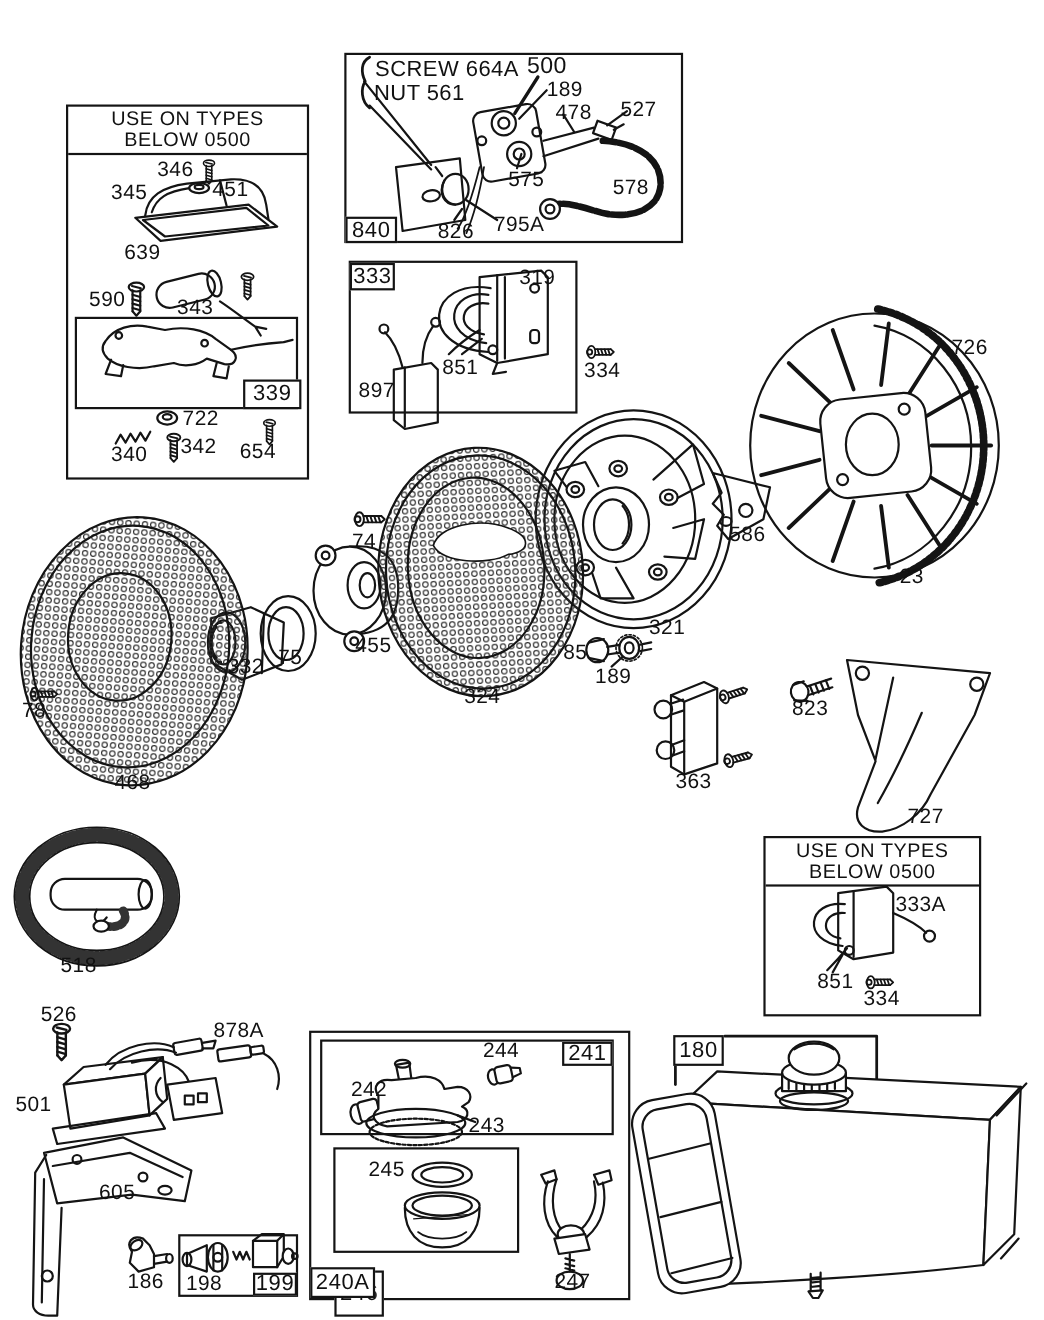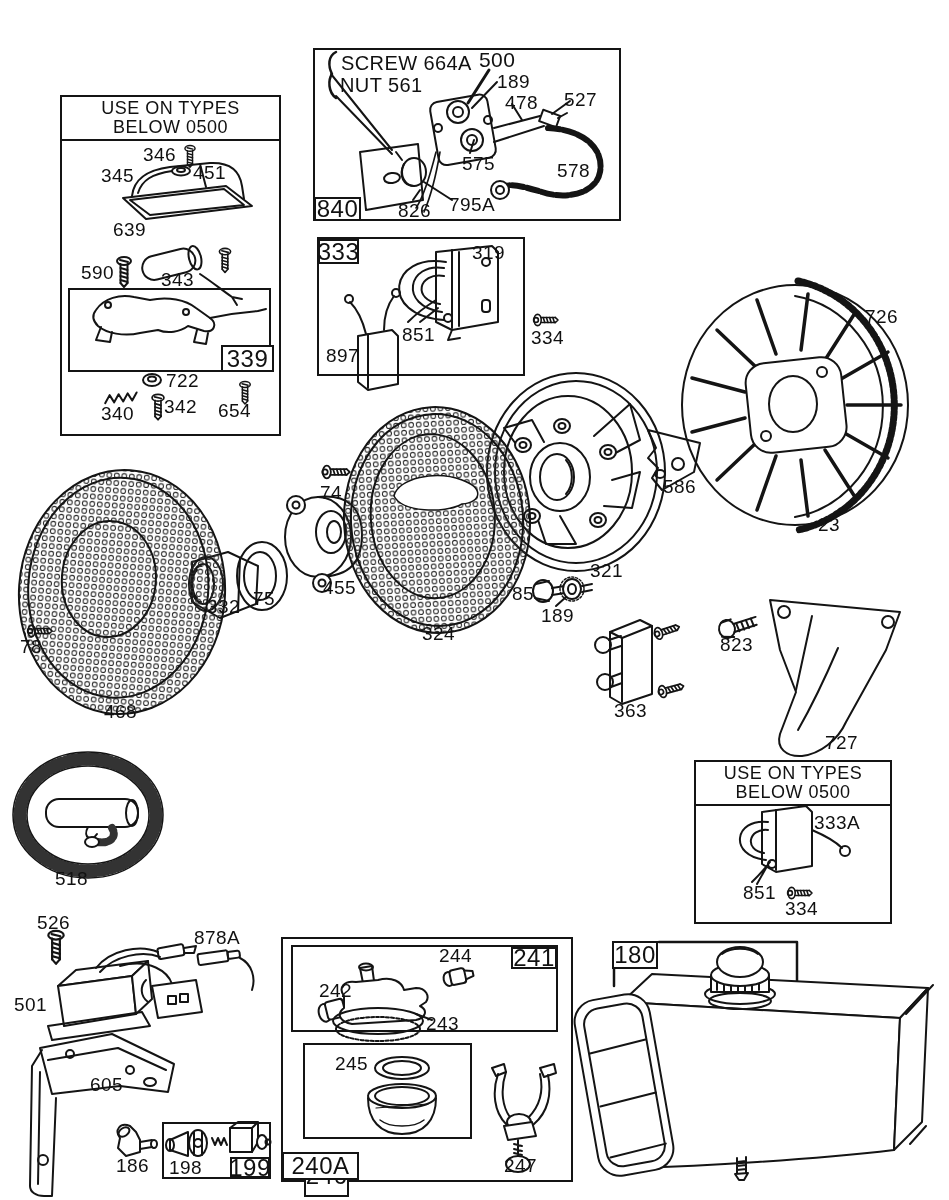--- a/index.html
+++ b/index.html
@@ -17,21 +17,21 @@
   .panel { position:absolute; border:2.5px solid #141414; box-sizing:border-box; background:transparent; }
   .panel-header {
     position:absolute; left:0; right:0; top:0; border-bottom:2.5px solid #141414;
     text-align:center; font-size:18px; line-height:1.04; padding:2px 0 3px;
     letter-spacing:0.5px;
   }
   .panel-header span { display:block; }
   .tag {
     position:absolute; border:2.5px solid #141414; box-sizing:border-box; background:#fff;
     display:flex; align-items:center; justify-content:center;
-    font-size:24px; letter-spacing:0.5px; z-index:5;
+    font-size:20px; letter-spacing:0.5px; z-index:5;
   }
 </style>
 </head>
 <body>
 
 <div class="stage">
 
   <svg class="art" width="949" height="1200" viewBox="0 0 949 1200">
     <defs>
       <pattern id="mesh" width="7.5" height="7.5" patternUnits="userSpaceOnUse">
@@ -450,21 +450,21 @@
   <div class="panel" style="left:281px; top:937px; width:292px; height:245px;"></div>
   <div class="panel" style="left:291px; top:945px; width:267px; height:87px;"></div>
   <div class="panel" style="left:303px; top:1043px; width:169px; height:96px;"></div>
   <div class="panel" style="left:162px; top:1122px; width:109px; height:57px;"></div>
 
   <div class="tag" style="left:221px; top:345px; width:53px; height:27px;">339</div>
   <div class="tag" style="left:314px; top:197px; width:47px; height:24px;">840</div>
   <div class="tag" style="left:318px; top:239px; width:41px; height:25px;">333</div>
   <div class="tag" style="left:511px; top:947px; width:46px; height:22px;">241</div>
   <div class="tag" style="left:304px; top:1155px; width:45px; height:42px;">246</div>
-  <div class="tag" style="left:282px; top:1152px; width:77px; height:28px;">240A</div>
+  <div class="tag" style="left:282px; top:1152px; width:59px; height:28px;">240A</div>
   <div class="tag" style="left:230px; top:1157px; width:40px; height:21px;">199</div>
   <div class="tag" style="left:612px; top:941px; width:46px; height:28px;">180</div>
 
   <span class="lbl" style="left:143px; top:145px;">346</span>
   <span class="lbl" style="left:193px; top:163px;">451</span>
   <span class="lbl" style="left:101px; top:166px;">345</span>
   <span class="lbl" style="left:113px; top:220px;">639</span>
   <span class="lbl" style="left:81px;  top:263px;">590</span>
   <span class="lbl" style="left:161px; top:270px;">343</span>
   <span class="lbl" style="left:166px; top:371px;">722</span>

